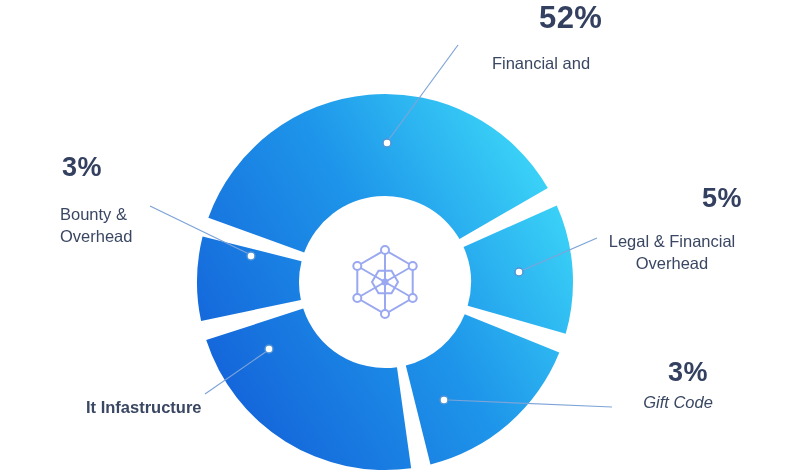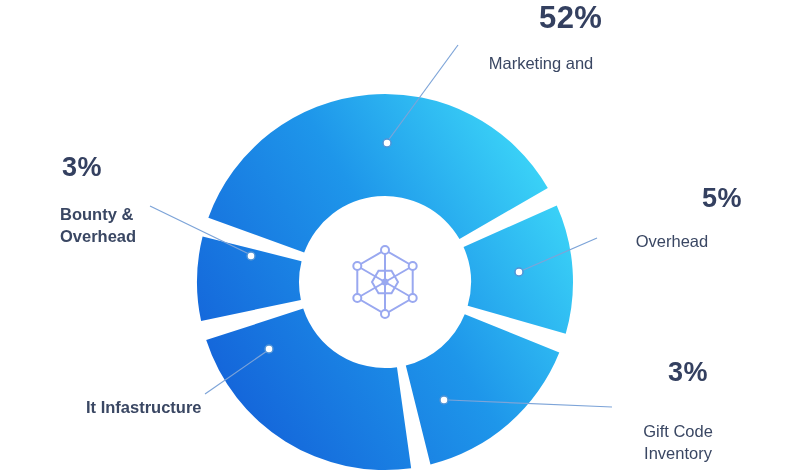--- a/index.html
+++ b/index.html
@@ -83,37 +83,37 @@
       <circle cx="387" cy="143" r="4"></circle>
       <circle cx="519" cy="272" r="4"></circle>
       <circle cx="444" cy="400" r="4"></circle>
       <circle cx="269" cy="349" r="4"></circle>
       <circle cx="251" cy="256" r="4"></circle>
     </g>
   </svg>
 
   <div class="pct big" style="left:539px; top:0px;">52%</div>
   <div class="lbl center" style="left:461px; top:52px; width:160px;">
-    <div>Marketing and</div>
+    <div>Financial and</div>
   </div>
 
   <div class="pct" style="left:702px; top:183px;">5%</div>
   <div class="lbl center" style="left:597px; top:230px; width:150px;">
+    <div>Legal &amp; Financial</div>
     <div>Overhead</div>
   </div>
 
   <div class="pct" style="left:668px; top:357px;">3%</div>
-  <div class="lbl center" style="left:622px; top:420px; width:112px;">
+  <div class="lbl center" style="left:622px; top:391px; width:112px;font-style:italic;">
     <div>Gift Code</div>
-    <div>Inventory</div>
   </div>
 
   <div class="lbl" style="left:86px; top:396px;font-weight:bold;">
     <div>It Infastructure</div>
   </div>
 
   <div class="pct" style="left:62px; top:152px;">3%</div>
-  <div class="lbl" style="left:60px; top:203px;font-weight:bold;">
+  <div class="lbl" style="left:60px; top:203px;">
     <div>Bounty &amp;</div>
     <div>Overhead</div>
   </div>
 
 </div>
 
 </body></html>

